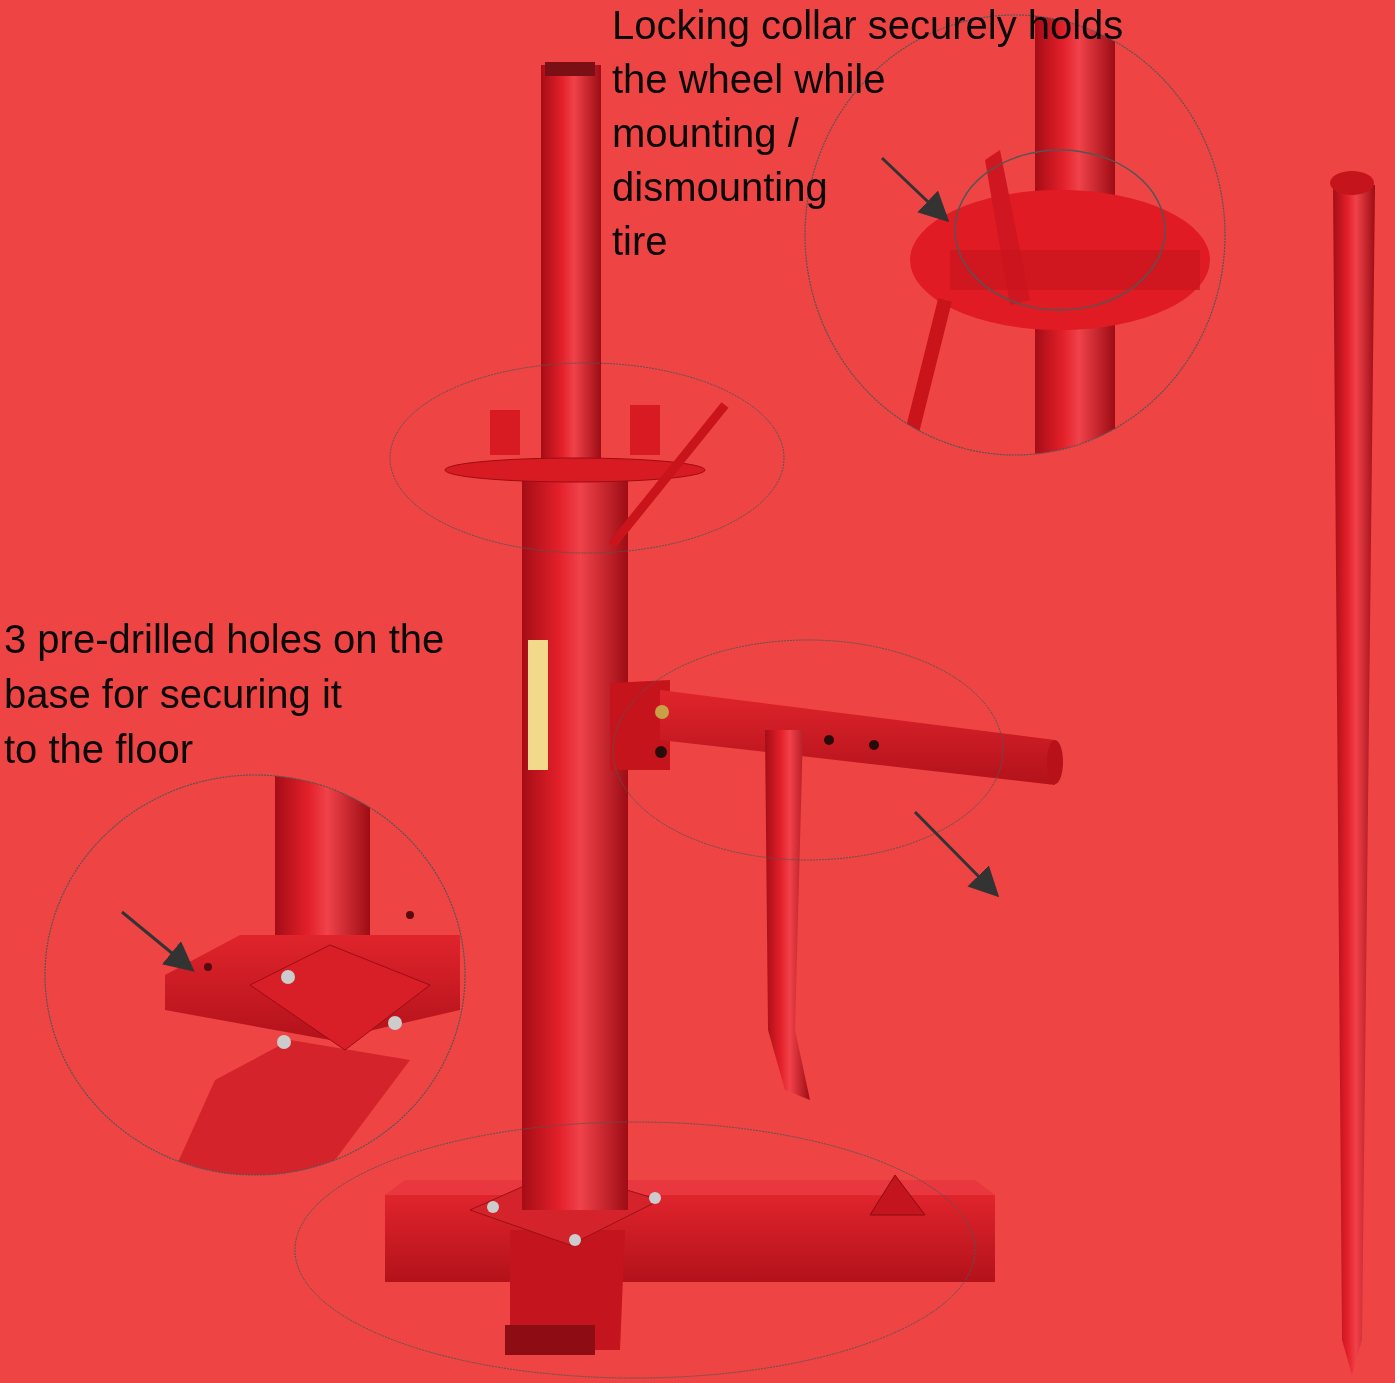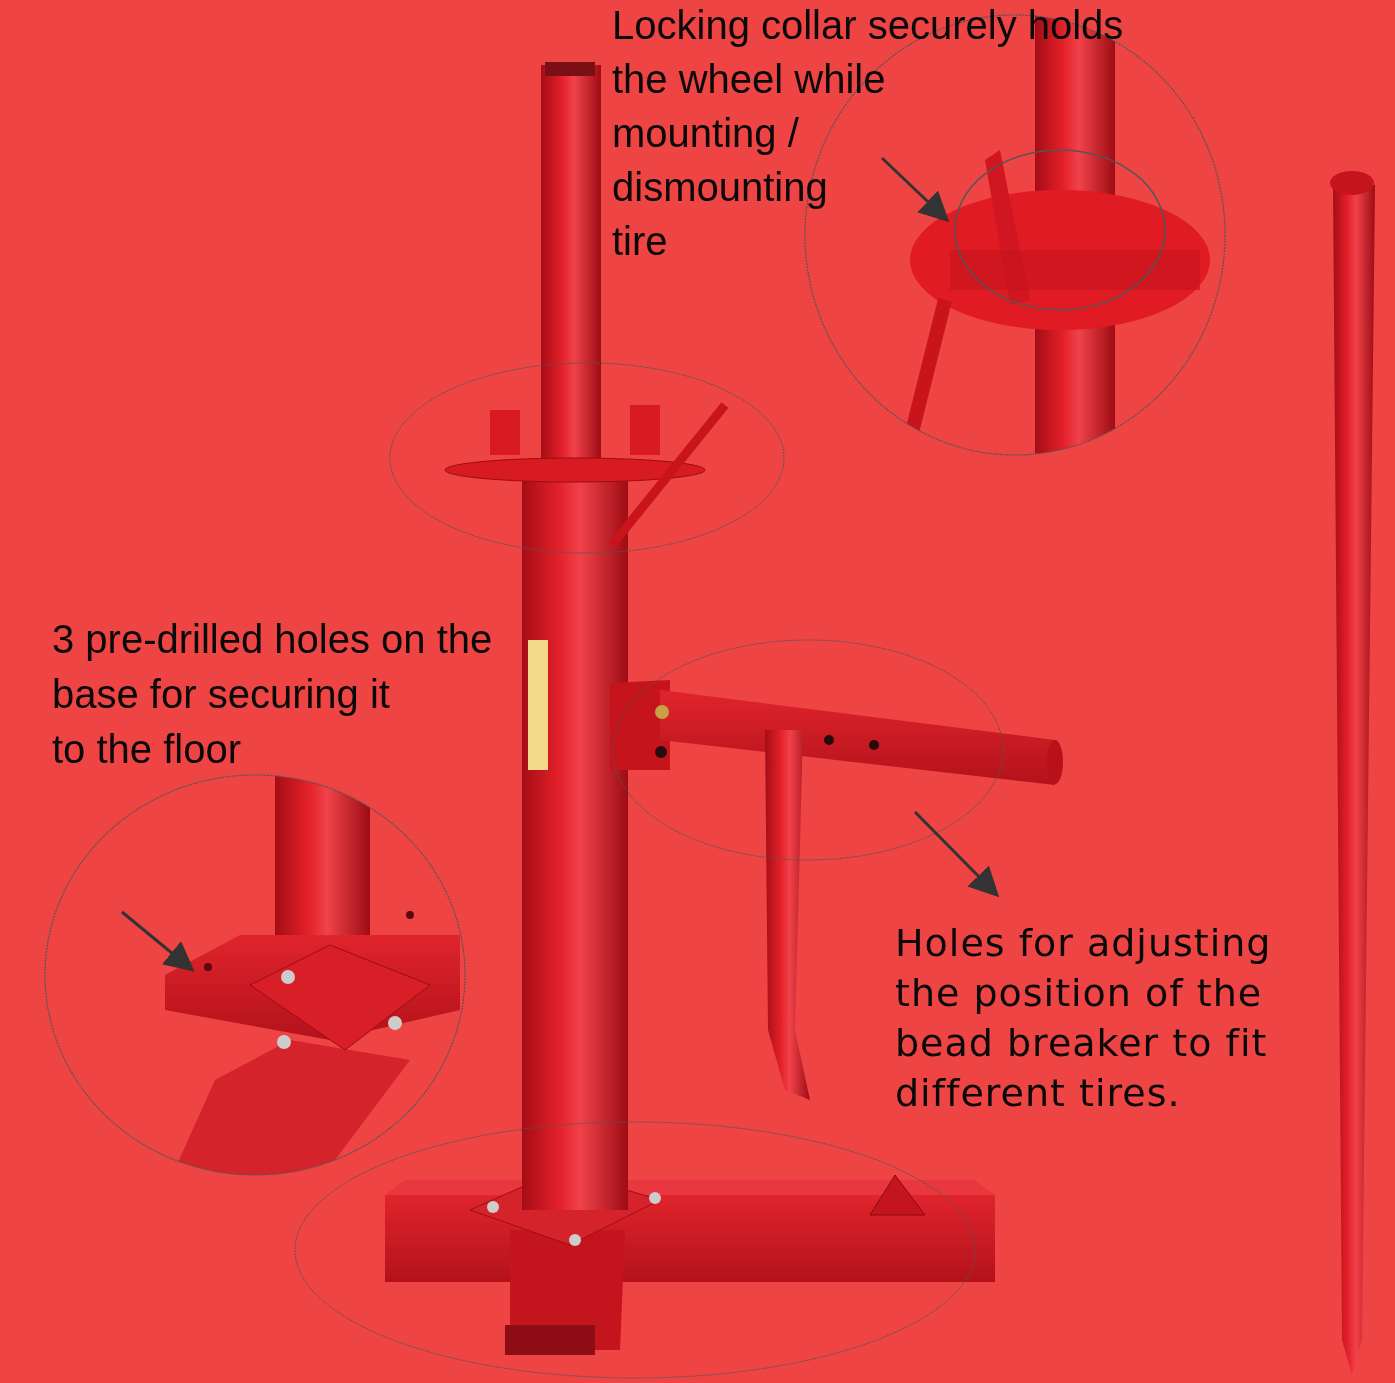--- a/index.html
+++ b/index.html
@@ -1,19 +1,19 @@
 <!DOCTYPE html>
 <html><head>
 <meta charset="utf-8">
 <style>
   html, body { margin:0; padding:0; background:#ffffff; }
   #stage { position:relative; width:1395px; height:1383px; overflow:hidden; background:#ef4444; font-family:"Liberation Sans", sans-serif; }
   .caption { position:absolute; color:#0a0a0a; white-space:pre-line; }
   .cap-collar { left:612px; top:-2px; font-size:40px; line-height:54px; }
-  .cap-holes  { left:4px; top:612px; font-size:40px; line-height:55px;margin-left:48px; }
+  .cap-holes  { left:4px; top:612px; font-size:40px; line-height:55px; }
   .cap-bead   { left:895px; top:918px; font-family:"DejaVu Sans", sans-serif; font-size:38px; line-height:50px; letter-spacing:1px; }
   svg { position:absolute; left:0; top:0; }
 </style>
 </head>
 <body>
 
 <div id="stage">
 
   <svg width="1395" height="1383" viewBox="0 0 1395 1383">
     <defs>
@@ -115,18 +115,14 @@
   </svg>
 
   <div class="caption cap-collar">Locking collar securely holds
 the wheel while
 mounting /
 dismounting
 tire</div>
   <div class="caption cap-holes">3 pre-drilled holes on the
 base for securing it
 to the floor</div>
-  <div class="caption cap-bead">Holes for adjusting
-the position of the
-bead breaker to fit
-different tires.</div>
 
 </div>
 
 </body></html>

